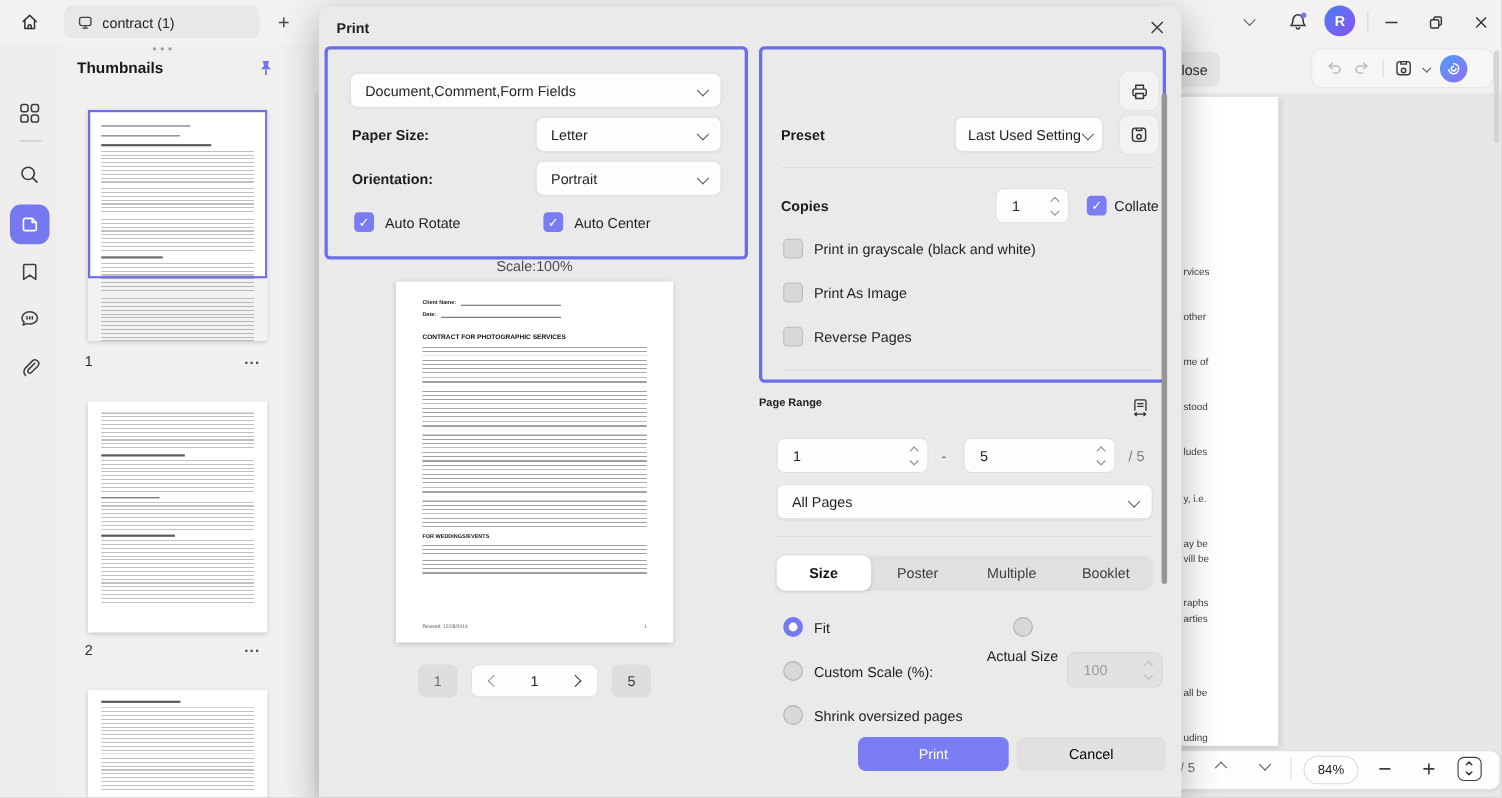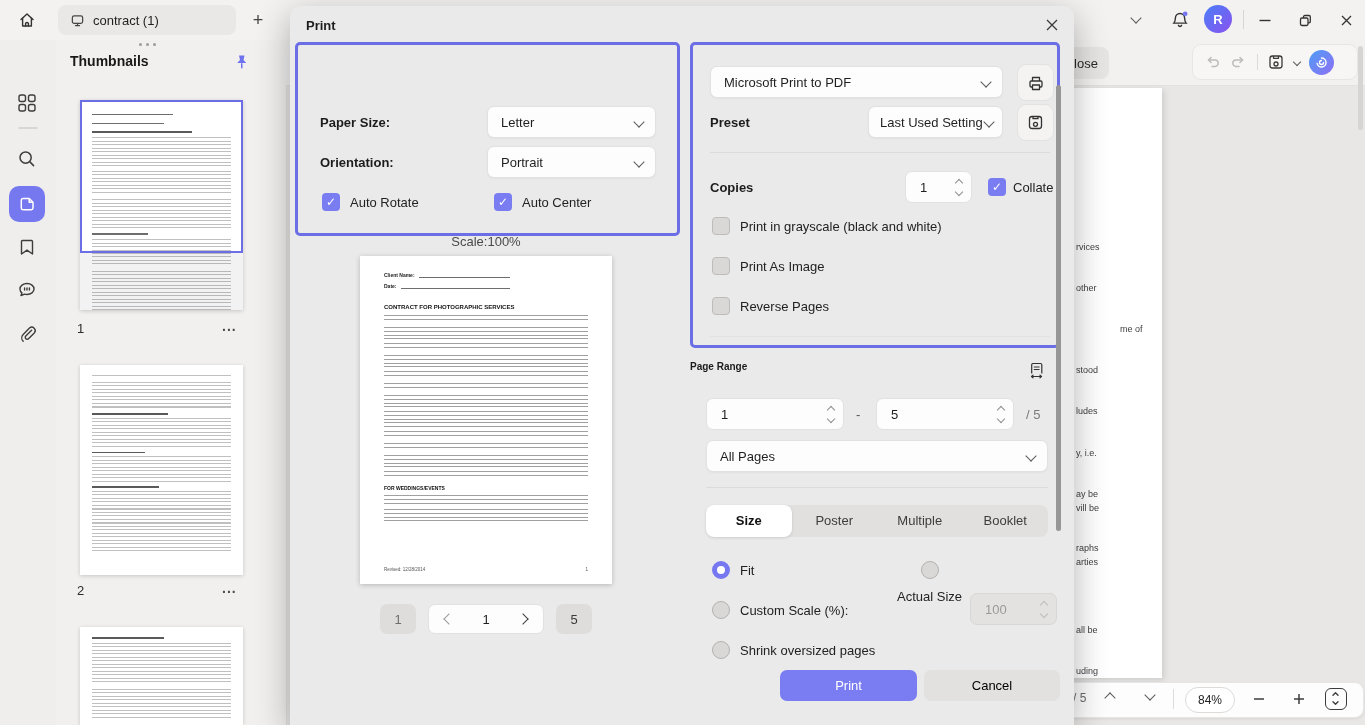--- a/index.html
+++ b/index.html
@@ -288,21 +288,21 @@
       <svg width="15" height="15" viewBox="0 0 15 15" fill="none" stroke="#fff" stroke-width="1.4" stroke-linecap="round">
         <path d="M7.5 3 a4.5 4.5 0 1 1-4.4 5.4"></path>
           <path d="M7.5 5.5 a2 2 0 1 0 2 2"></path>
       </svg>
     </div>
   </div>
 
   <div class="abs docpage"></div>
   <span class="frag" style="top:242px;">rvices</span>
   <span class="frag" style="top:283px;">other</span>
-  <span class="frag" style="top:324px;margin-left:44px;">me of</span>
+  <span class="frag" style="top:324px;">me of</span>
   <span class="frag" style="top:365px;">stood</span>
   <span class="frag" style="top:406px;">ludes</span>
   <span class="frag" style="top:448px;">y, i.e.</span>
   <span class="frag" style="top:489px;">ay be</span>
   <span class="frag" style="top:503px;">vill be</span>
   <span class="frag" style="top:543px;">raphs</span>
   <span class="frag" style="top:557px;">arties</span>
   <span class="frag" style="top:625px;">all be</span>
   <span class="frag" style="top:666px;">uding</span>
   <div class="abs canv-scroll"></div>
@@ -338,20 +338,24 @@
 
   <div class="abs dialog">
     <div class="abs dlg-title">Print</div>
     <div class="abs iconbtn" style="left:750px;top:7px;width:24px;height:24px;">
       <svg width="16" height="16" viewBox="0 0 16 16" stroke="#3a3a3a" stroke-width="1.3">
           <path d="M3 3 L13 13 M13 3 L3 13"></path>
         </svg>
     </div>
 
     <div class="abs hlbox" style="left:5px;top:36px;width:385px;height:194px;"></div>
+    <div class="abs field" style="left:28px;top:60px;width:338px;height:32px;">
+      <span class="val">Document,Comment,Form Fields</span>
+      <i class="chev"></i>
+    </div>
     <div class="abs lbl" style="left:30px;top:100px;height:32px;">Paper Size:</div>
     <div class="abs field" style="left:197px;top:100px;width:169px;height:32px;">
       <span class="val">Letter</span>
       <i class="chev"></i>
     </div>
     <div class="abs lbl" style="left:30px;top:140px;height:32px;">Orientation:</div>
     <div class="abs field" style="left:197px;top:140px;width:169px;height:32px;">
       <span class="val">Portrait</span>
       <i class="chev"></i>
     </div>
@@ -402,24 +406,20 @@
     <div class="abs pagerpill" style="left:138px;top:598px;width:116px;height:30px;">
       <i class="chev lt" style="border-color:#9a9a9a;"></i>
       <span>1</span>
       <i class="chev rt" style="border-color:#3c3c3c;"></i>
     </div>
     <div class="abs pagerbtn" style="left:266px;top:598px;width:36px;height:30px;color:#3a3a3a;">
       <span>5</span>
     </div>
 
     <div class="abs hlbox" style="left:400px;top:36px;width:370px;height:306px;"></div>
-    <div class="abs field" style="left:420px;top:60px;width:293px;height:32px;">
-      <span class="val">Microsoft Print to PDF</span>
-      <i class="chev"></i>
-    </div>
     <div class="abs sqbtn" style="left:727px;top:58px;width:35px;height:35px;">
       <svg width="20" height="20" viewBox="0 0 20 20" fill="none" stroke="#333" stroke-width="1.3" stroke-linejoin="round">
         <path d="M6.5 8 V4.5 h7 V8"></path>
           <rect x="4" y="8" width="12" height="6" rx="1.3"></rect>
           <path d="M6.5 12 h7 v4.5 h-7 z" fill="#f4f3f2"></path>
       </svg>
     </div>
     <div class="abs lbl" style="left:420px;top:100px;height:32px;">Preset</div>
     <div class="abs field" style="left:578px;top:100px;width:135px;height:32px;">
       <span class="val" style="padding-left:11px;">Last Used Setting</span>

